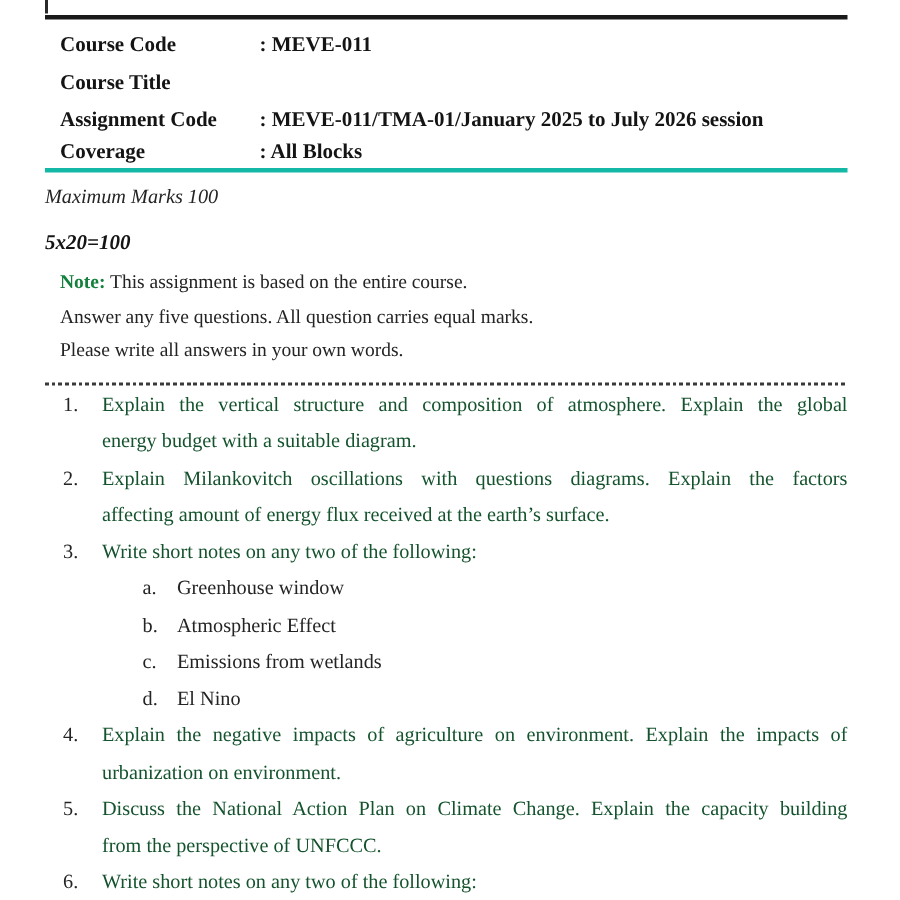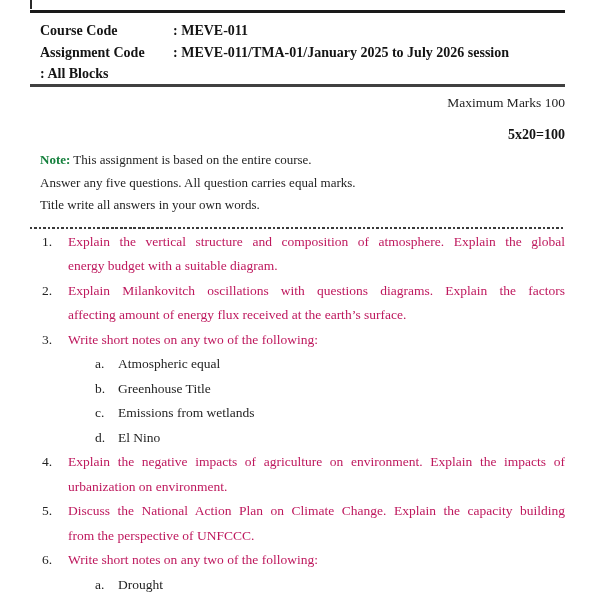--- a/index.html
+++ b/index.html
@@ -13,21 +13,21 @@
   }
   .corner-tick {
     position: absolute;
     left: 30px; top: 0;
     width: 2px; height: 9px;
     background: #2a2a2a;
   }
   .header-table {
     margin: 10px 35px 0 30px;
     border-top: 3px solid #1a1a1a;
-    border-bottom: 3px solid #404040;
+    border-bottom: 3px solid #14b8a6;
     padding: 7px 0 0 10px;
   }
   .hrow { display: flex; align-items: baseline; }
   .hrow .hlabel {
     width: 133px;
     font-weight: bold;
     font-size: 14px;
     color: #141414;
   }
   .hrow .hvalue {
@@ -36,21 +36,22 @@
     color: #141414;
     text-align: center;
   }
   .hrow.r1 { line-height: 22px; }
   .hrow.r2 { line-height: 28px; }
   .hrow.r2 .hvalue { font-size: 17.5px; }
   .hrow.r3 { line-height: 22px; }
   .hrow.r4 { line-height: 20px; }
   .marks {
     margin: 6px 35px 0 30px;
-    text-align: right;
+    text-align: left;
+    font-style: italic;
   }
   .marks .max { font-size: 13.5px; line-height: 20px; color: #242424; }
   .marks .calc { font-size: 14px; line-height: 20px; font-weight: bold; color: #141414; margin-top: 12px; }
   .note-block {
     margin: 4px 35px 0 40px;
     font-size: 13px;
     line-height: 22.5px;
     color: #242424;
   }
   .note-block .nbold { font-weight: bold; color: #15803d; }
@@ -66,21 +67,21 @@
   .q-num {
     position: absolute;
     left: -26px; top: 0;
     font-size: 13.5px;
     line-height: 24.5px;
     color: #242424;
   }
   .q-line {
     font-size: 13.5px;
     line-height: 24.5px;
-    color: #be185d;
+    color: #14532d;
     text-align: justify;
     text-align-last: justify;
     overflow: hidden;
     max-height: 24.5px;
   }
   .q-line.last { text-align-last: left; }
   .sub { position: relative; margin-left: 50px; }
   .sub-letter {
     position: absolute;
     left: -23px; top: 0;
@@ -98,39 +99,41 @@
 <body>
 
 <div class="corner-tick"></div>
 
 <div class="header-table">
   <div class="hrow r1">
     <span class="hlabel">Course Code</span>
     <span class="hvalue">: MEVE-011</span>
   </div>
   <div class="hrow r2">
+    <span class="hlabel">Course Title</span>
   </div>
   <div class="hrow r3">
     <span class="hlabel">Assignment Code</span>
     <span class="hvalue">: MEVE-011/TMA-01/January 2025 to July 2026 session</span>
   </div>
   <div class="hrow r4">
+    <span class="hlabel">Coverage</span>
     <span class="hvalue">: All Blocks</span>
   </div>
 </div>
 
 <div class="marks">
   <div class="max">Maximum Marks 100</div>
   <div class="calc">5x20=100</div>
 </div>
 
 <div class="note-block">
   <div><span class="nbold">Note:</span><span> This assignment is based on the entire course.</span></div>
   <div>Answer any five questions. All question carries equal marks.</div>
-  <div>Title write all answers in your own words.</div>
+  <div>Please write all answers in your own words.</div>
 </div>
 
 <div class="divider"></div>
 
 <div class="questions">
 
   <div class="q">
     <span class="q-num">1.</span>
     <div class="q-line">Explain the vertical structure and composition of atmosphere. Explain the global</div>
     <div class="q-line last">energy budget with a suitable diagram.</div>
@@ -140,25 +143,25 @@
     <span class="q-num">2.</span>
     <div class="q-line">Explain Milankovitch oscillations with questions diagrams. Explain the factors</div>
     <div class="q-line last">affecting amount of energy flux received at the earth’s surface.</div>
   </div>
 
   <div class="q">
     <span class="q-num">3.</span>
     <div class="q-line last">Write short notes on any two of the following:</div>
     <div class="sub">
       <span class="sub-letter">a.</span>
-      <div class="sub-text">Atmospheric equal</div>
+      <div class="sub-text">Greenhouse window</div>
     </div>
     <div class="sub">
       <span class="sub-letter">b.</span>
-      <div class="sub-text">Greenhouse Title</div>
+      <div class="sub-text">Atmospheric Effect</div>
     </div>
     <div class="sub">
       <span class="sub-letter">c.</span>
       <div class="sub-text">Emissions from wetlands</div>
     </div>
     <div class="sub">
       <span class="sub-letter">d.</span>
       <div class="sub-text">El Nino</div>
     </div>
   </div>

